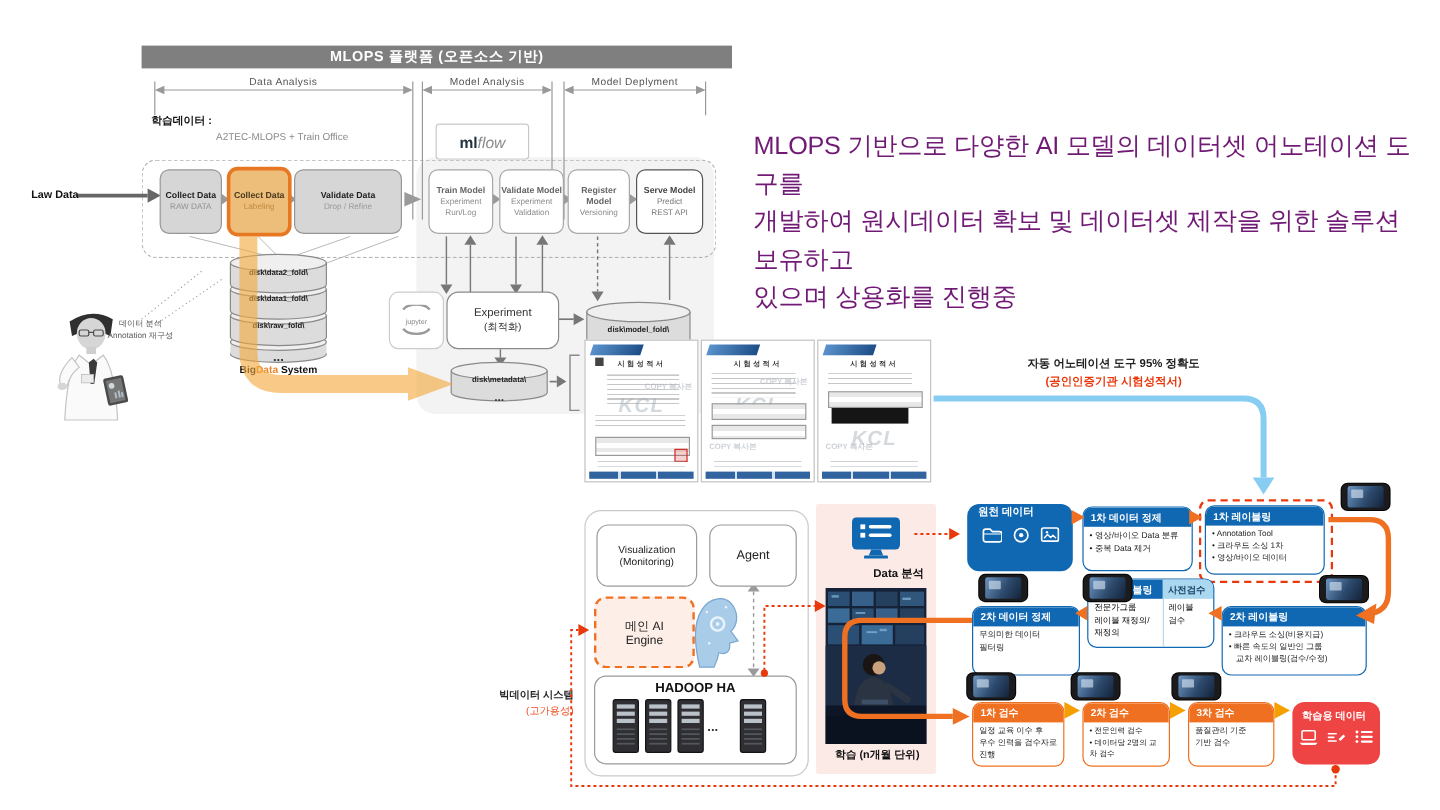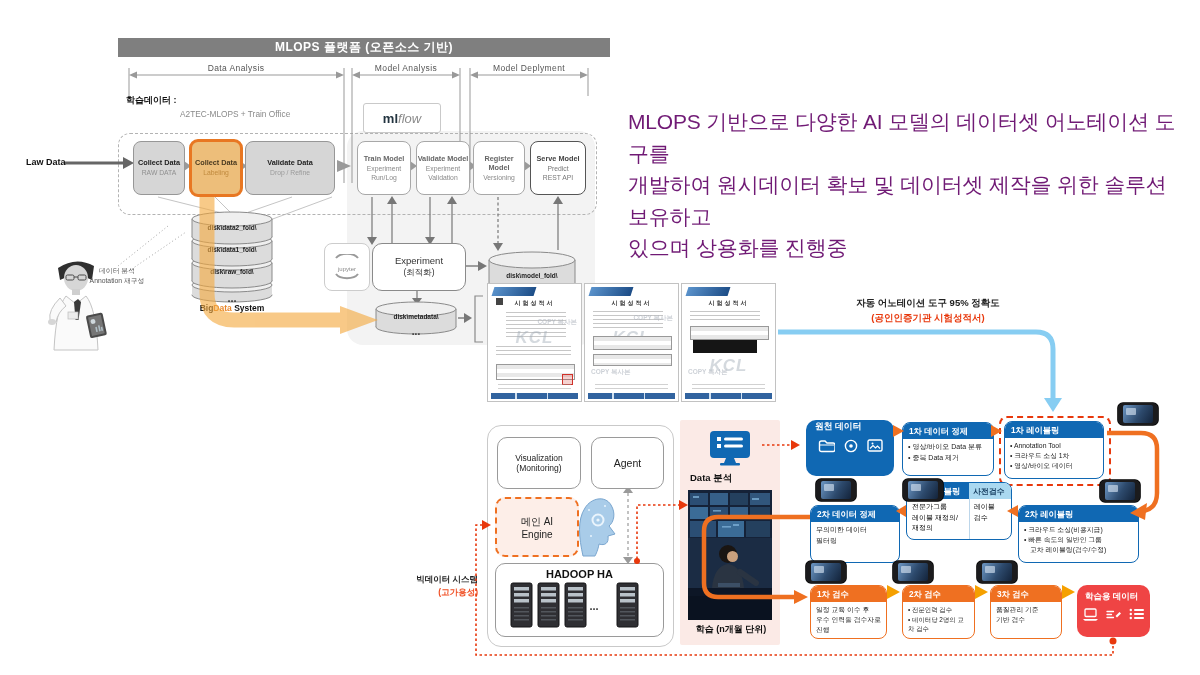--- a/index.html
+++ b/index.html
@@ -441,32 +441,32 @@
             <rect x="3" y="26" width="15" height="1.5" fill="#52565c"></rect>
             <rect x="3" y="30" width="15" height="1.5" fill="#52565c"></rect>
             <rect x="3" y="34" width="15" height="1.5" fill="#52565c"></rect>
             <rect x="3" y="38" width="15" height="1.5" fill="#52565c"></rect>
           </g>
       </g>
     </svg>
     <div class="abs dots" style="left:88px;top:36px;width:20px;font-size:11px">...</div>
   </div>
   <div class="abs z2" style="left:392px;top:574px;width:86px;text-align:right;font-size:8.5px;font-weight:bold;color:#222">빅데이터 시스템</div>
-  <div class="abs z2" style="left:392px;top:587px;width:86px;text-align:right;font-size:8.5px;font-weight:bold;color:#f04e23">(고가용성)</div>
+  <div class="abs z2" style="left:392px;top:587px;width:86px;text-align:right;font-size:8.5px;font-weight:normal;color:#f04e23">(고가용성)</div>
 
   <svg class="abs z2" style="left:708px;top:431px" width="44" height="40" viewBox="0 0 44 40">
     <rect x="2" y="0" width="40" height="27" rx="4" fill="#1068b3"></rect>
     <rect x="9" y="6" width="4" height="4" fill="#fff"></rect>
       <rect x="16" y="6.5" width="19" height="3" rx="1.5" fill="#fff"></rect>
     <rect x="9" y="13" width="4" height="4" fill="#fff"></rect>
       <rect x="16" y="13.5" width="19" height="3" rx="1.5" fill="#fff"></rect>
     <path d="M18,27 h8 l2,5 h-12 z" fill="#1068b3"></path>
       <rect x="12" y="32" width="20" height="2.5" rx="1" fill="#1068b3"></rect>
   </svg>
-  <div class="abs z2" style="left:690px;top:472px;width:80px;text-align:left;font-size:9.5px;font-weight:bold;color:#111">Data 분석</div>
+  <div class="abs z2" style="left:690px;top:472px;width:80px;text-align:right;font-size:9.5px;font-weight:bold;color:#111">Data 분석</div>
   <div class="abs z2" style="left:685px;top:623px;width:92px;text-align:center;font-size:9px;font-weight:bold;color:#111">학습 (n개월 단위)</div>
 
   <div class="abs solidblue" style="left:806px;top:420px;width:88px;height:56px">
     <div class="wtitle">원천 데이터</div>
     <div class="iconrow">
       <svg width="17" height="14" viewBox="0 0 17 14">
           <path d="M1.5,4 q0,-2 2,-2 h3.5 l2,2 h6 q2,0 2,2 v4.5 q0,2 -2,2 h-11.5 q-2,0 -2,-2 z" fill="none" stroke="#fff" stroke-width="1.4"></path>
           <path d="M2,6 h14" stroke="#fff" stroke-width="1"></path>
         </svg>
       <svg width="14" height="14" viewBox="0 0 14 14">

